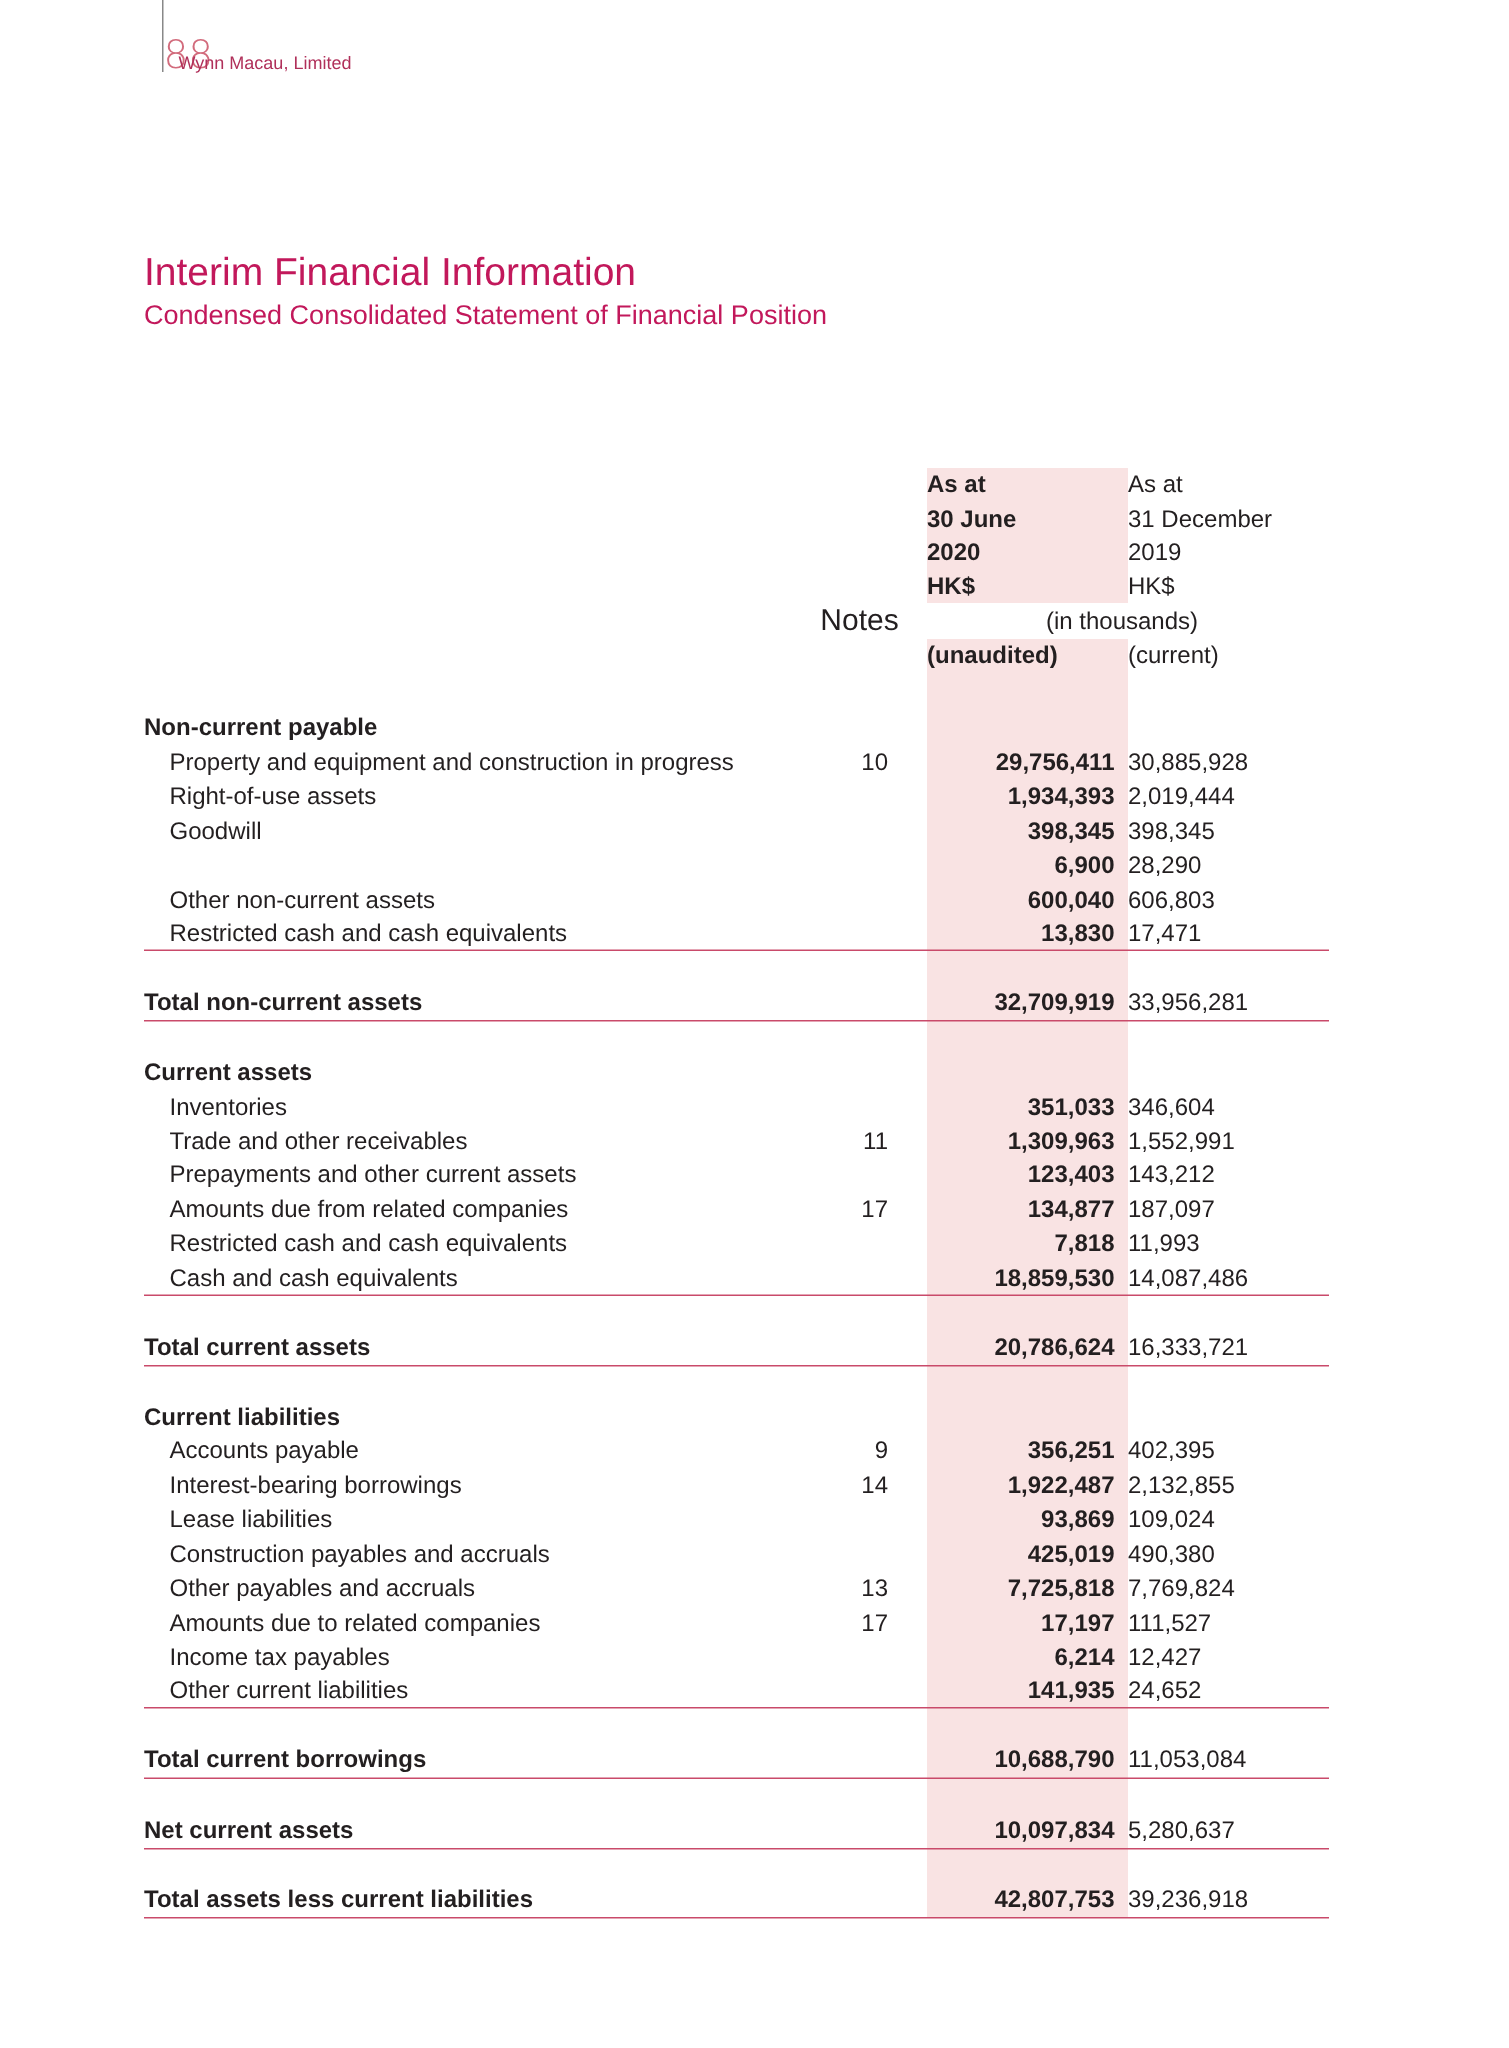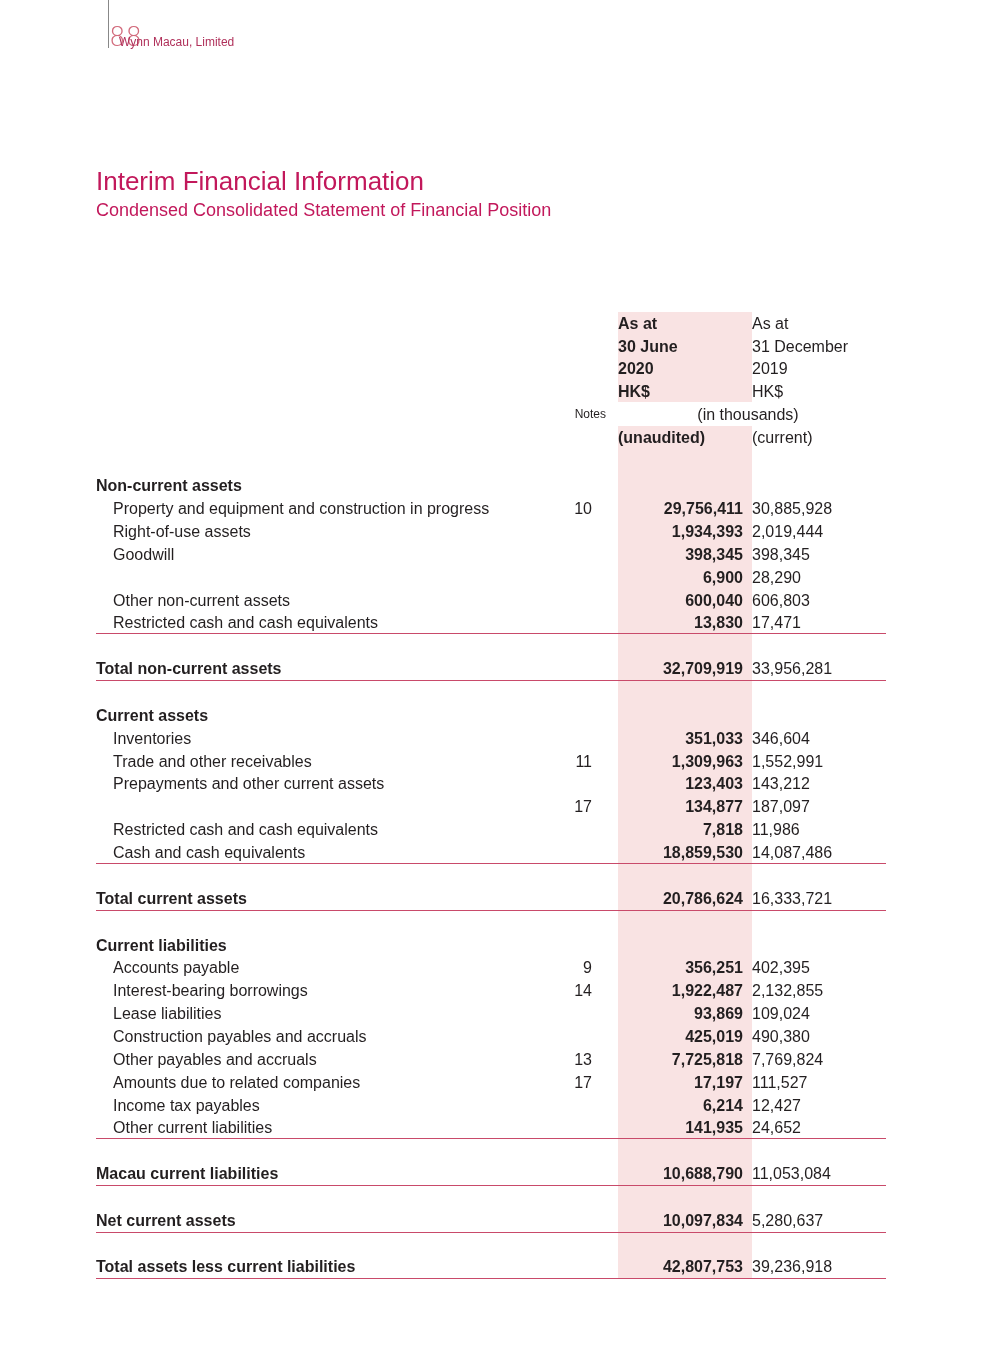--- a/index.html
+++ b/index.html
@@ -6,21 +6,21 @@
   body { width:1006px; height:1365px; position:relative; font-family:"Liberation Sans", sans-serif; color:#231f20; overflow:hidden; }
   .pagenum { position:absolute; left:65px; top:22px; font-size:26px; color:#d26b7c; font-family:"DejaVu Sans", sans-serif; font-weight:300;margin-left:44px; }
   .vrule { position:absolute; left:108px; top:0; width:1px; height:48px; background:#888; }
   .company { position:absolute; left:119px; top:35px; font-size:12px; color:#b0305a; }
   .title { position:absolute; left:96px; top:166px; font-size:26px; color:#c2185b; }
   .subtitle { position:absolute; left:96px; top:200px; font-size:18px; color:#c2185b; }
   .shade { position:absolute; left:618px; width:134px; background:#f9e3e3; }
   .hdr { position:absolute; font-size:16px; line-height:23px; text-align:left; }
   .hcur { left:618px; width:125px; font-weight:bold; }
   .hprev { left:752px; width:125px; }
-  .notes-h { position:absolute; left:540px; width:66px; text-align:right; top:403px; font-size:12px; line-height:23px; }
+  .notes-h { position:absolute; left:540px; width:66px; text-align:center; top:403px; font-size:20px; line-height:23px; }
   .inthou { position:absolute; left:618px; width:260px; text-align:center; top:403px; font-size:16px; line-height:23px; }
   .row { position:absolute; left:96px; width:790px; height:23px; font-size:16px; line-height:23px; }
   .row .lbl { position:absolute; left:0; }
   .row.item .lbl { left:17px; }
   .row .note { position:absolute; left:470px; width:26px; text-align:right; }
   .row .cur { position:absolute; left:522px; width:125px; text-align:right; font-weight:bold; }
   .row .prev { position:absolute; left:656px; width:125px; }
   .row.head .lbl, .row.total .lbl { font-weight:bold; }
   .rule { position:absolute; left:96px; width:790px; height:1px; background:#c94a6a; }
 </style>
@@ -46,21 +46,21 @@
 <div class="hdr hprev" style="top:312px">As at</div>
 <div class="hdr hprev" style="top:335px">31 December</div>
 <div class="hdr hprev" style="top:357px">2019</div>
 <div class="hdr hprev" style="top:380px">HK$</div>
 <div class="hdr hprev" style="top:426px">(current)</div>
 
 <div class="notes-h">Notes</div>
 <div class="inthou">(in thousands)</div>
 
 <div class="row head" style="top:474px">
-  <span class="lbl">Non-current assets</span>
+  <span class="lbl">Non-current payable</span>
 </div>
 <div class="row item" style="top:497px">
   <span class="lbl">Property and equipment and construction in progress</span>
   <span class="note">10</span>
   <span class="cur">29,756,411</span>
   <span class="prev">30,885,928</span>
 </div>
 <div class="row item" style="top:520px">
   <span class="lbl">Right-of-use assets</span>
   <span class="note"></span>
@@ -113,29 +113,30 @@
   <span class="cur">1,309,963</span>
   <span class="prev">1,552,991</span>
 </div>
 <div class="row item" style="top:772px">
   <span class="lbl">Prepayments and other current assets</span>
   <span class="note"></span>
   <span class="cur">123,403</span>
   <span class="prev">143,212</span>
 </div>
 <div class="row item" style="top:795px">
+  <span class="lbl">Amounts due from related companies</span>
   <span class="note">17</span>
   <span class="cur">134,877</span>
   <span class="prev">187,097</span>
 </div>
 <div class="row item" style="top:818px">
   <span class="lbl">Restricted cash and cash equivalents</span>
   <span class="note"></span>
   <span class="cur">7,818</span>
-  <span class="prev">11,986</span>
+  <span class="prev">11,993</span>
 </div>
 <div class="row item" style="top:841px">
   <span class="lbl">Cash and cash equivalents</span>
   <span class="note"></span>
   <span class="cur">18,859,530</span>
   <span class="prev">14,087,486</span>
 </div>
 <div class="rule" style="top:863px"></div>
 <div class="row total" style="top:887px">
   <span class="lbl">Total current assets</span>
@@ -190,21 +191,21 @@
   <span class="prev">12,427</span>
 </div>
 <div class="row item" style="top:1116px">
   <span class="lbl">Other current liabilities</span>
   <span class="note"></span>
   <span class="cur">141,935</span>
   <span class="prev">24,652</span>
 </div>
 <div class="rule" style="top:1138px"></div>
 <div class="row total" style="top:1162px">
-  <span class="lbl">Macau current liabilities</span>
+  <span class="lbl">Total current borrowings</span>
   <span class="cur">10,688,790</span>
   <span class="prev">11,053,084</span>
 </div>
 <div class="rule" style="top:1185px"></div>
 
 <div class="row total" style="top:1209px">
   <span class="lbl">Net current assets</span>
   <span class="cur">10,097,834</span>
   <span class="prev">5,280,637</span>
 </div>

